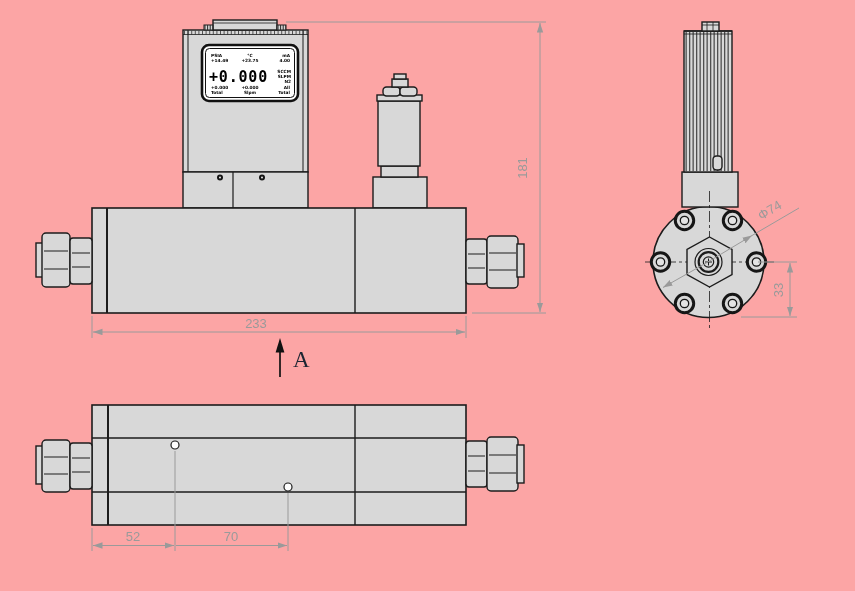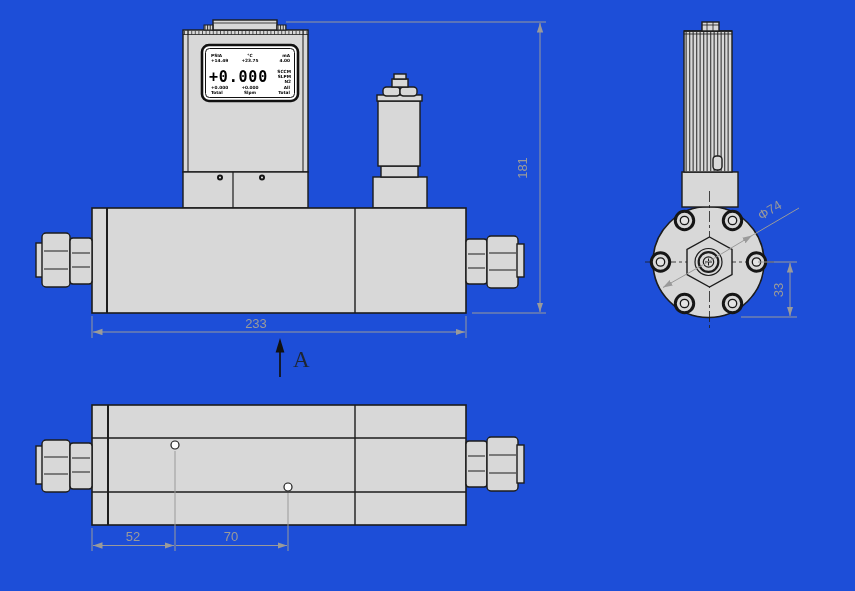--- a/index.html
+++ b/index.html
@@ -1,16 +1,16 @@
 <!DOCTYPE html>
 <html><head>
 <meta charset="utf-8">
 <style>
   html,body{margin:0;padding:0;background:#ffffff;}
-  .stage{width:855px;height:591px;position:relative;background:#1d4ed8;overflow:hidden;}
+  .stage{width:855px;height:591px;position:relative;background:#fca5a5;overflow:hidden;}
   svg{display:block;}
   .outl{stroke:#1c1c1c;stroke-width:1.4;fill:#d8d8d8;}
   .outl-thin{stroke:#1c1c1c;stroke-width:1;fill:none;}
   .edge{stroke:#1c1c1c;stroke-width:1.4;fill:none;}
   .edge2{stroke:#1c1c1c;stroke-width:2;fill:none;}
   .dim{stroke:#9a9a9a;stroke-width:1;fill:none;}
   .dim-text{font-family:"Liberation Sans",sans-serif;font-size:13px;fill:#9a9a9a;}
   .section-text{font-family:"Liberation Serif",serif;font-size:23px;fill:#1e2633;}
   .scr-big{font-family:"DejaVu Sans Mono",monospace;font-size:15px;font-weight:bold;fill:#000;letter-spacing:0.8px;}
   .scr-tiny{font-family:"DejaVu Sans",sans-serif;font-size:4.3px;font-weight:bold;fill:#000;}

